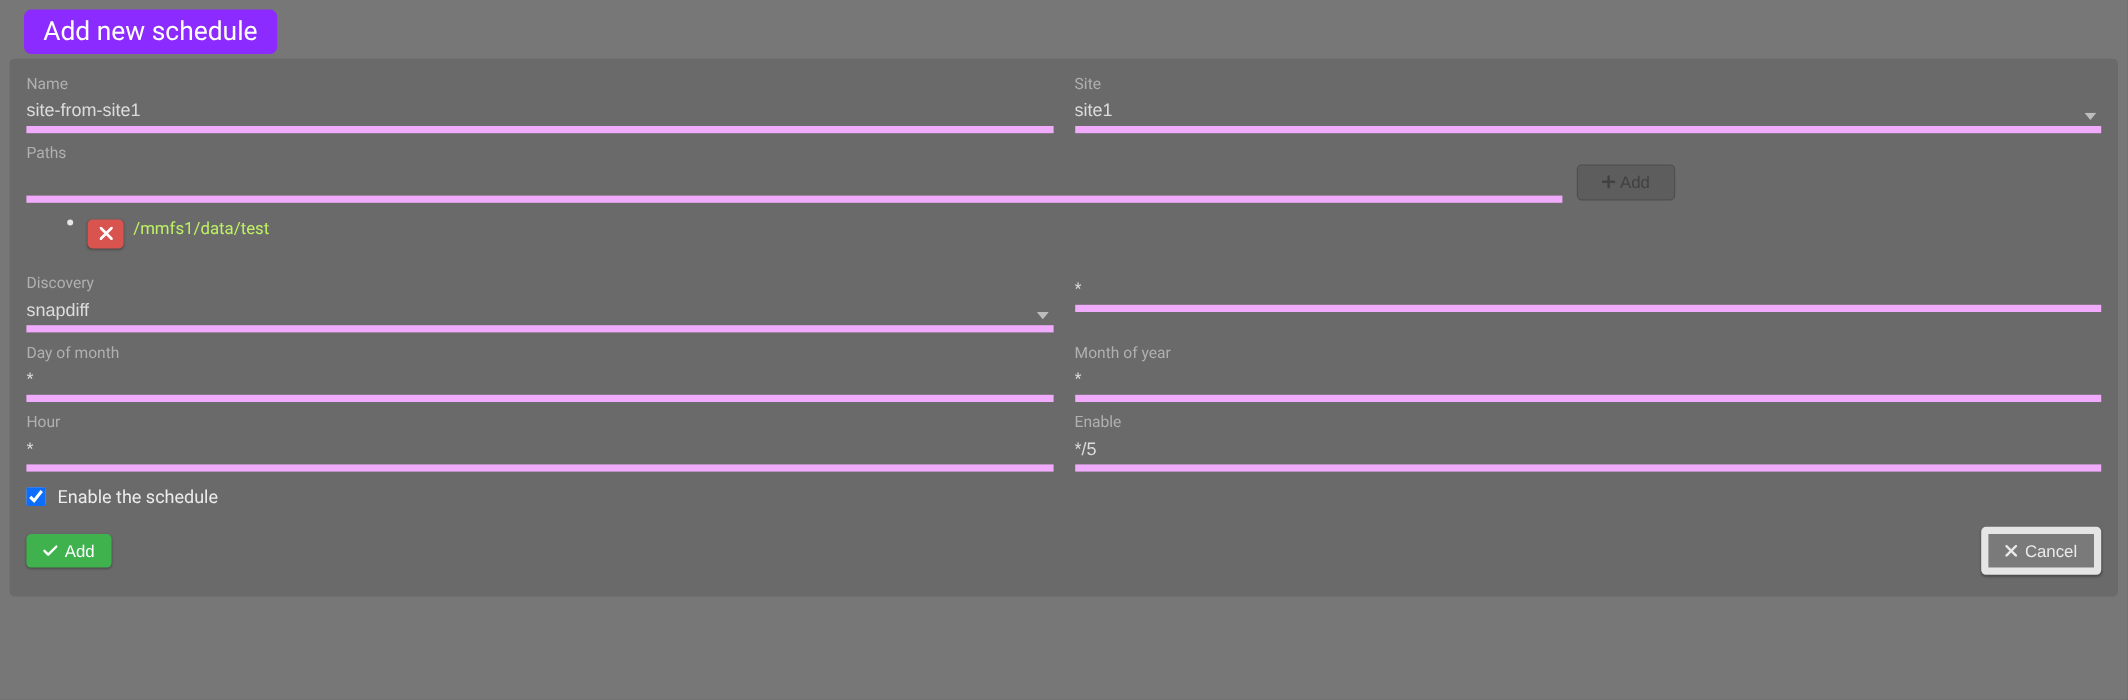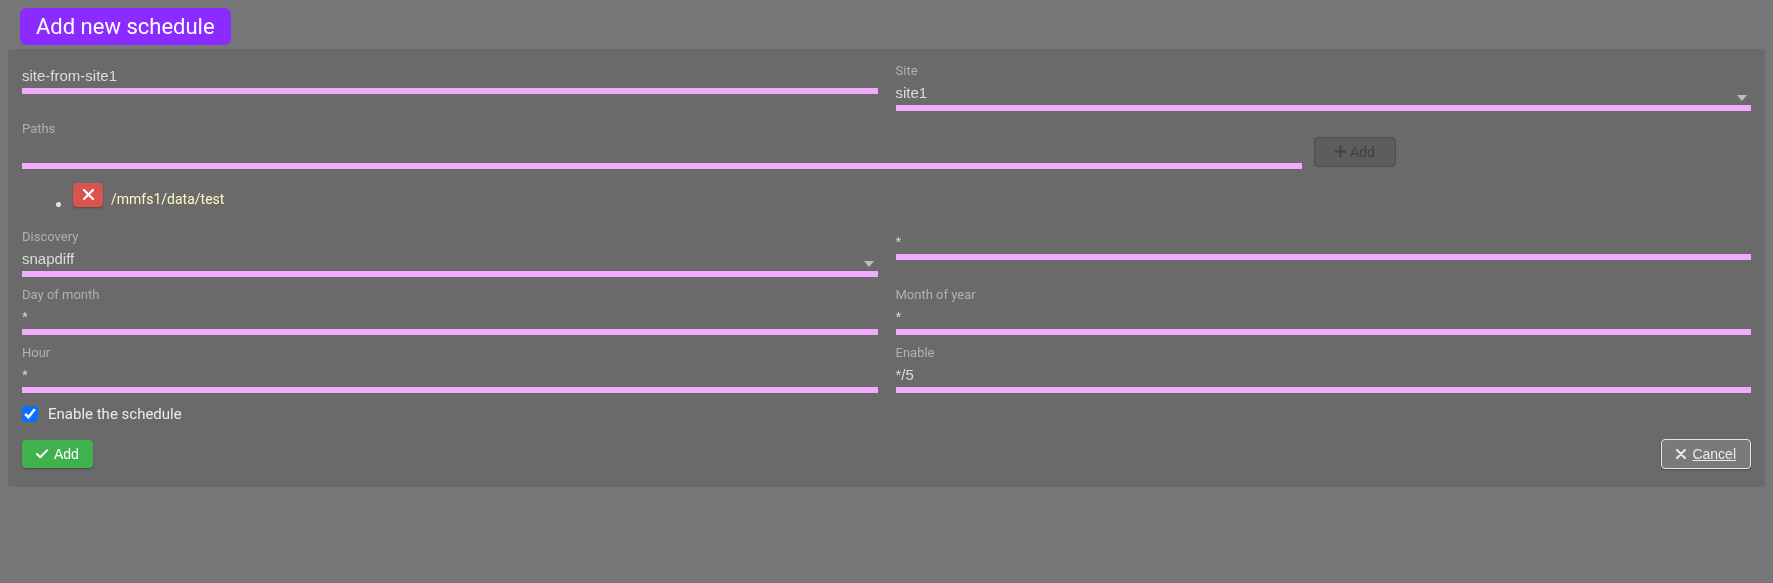--- a/index.html
+++ b/index.html
@@ -95,23 +95,23 @@
       gap: 4px;
       opacity: 0.85;
       margin-bottom: 2px;
     }
     .add-path-btn svg { fill: #3a3a3a; }
     .paths-list {
       margin: 14px 0 22px 34px;
     }
     .path-item {
       display: flex;
-      align-items: flex-end;
+      align-items: flex-start;
       gap: 8px;
-      color: #fef9c3;
+      color: #bef264;
       font-size: 14px;
     }
     .path-bullet {
       width: 5px;
       height: 5px;
       background: #e6e6e6;
       border-radius: 50%;
       display: inline-block;
       margin-right: 4px;
     }
@@ -160,35 +160,35 @@
       box-shadow: 0 1px 2px rgba(0,0,0,0.3);
     }
     .btn-success {
       background: #3fb24e;
       color: #ffffff;
     }
     .btn-success svg { fill: #fff; }
     .btn-secondary {
       background: #7a7a7a;
       color: #eaeaea;
-      border: 1px solid #e5e5e5;
-      text-decoration: underline;
+      border: 6px solid #e5e5e5;
     }
     .btn-secondary svg { fill: #eaeaea; }
   </style>
 </head>
 <body>
 
 <div class="panel">
   <div class="panel-title">Add new schedule</div>
 
   <div class="panel-body">
 
     <div class="row">
       <div class="col">
+        <label class="field-label">Name</label>
         <input class="field-input" type="text" value="site-from-site1" style="">
       </div>
       <div class="col">
         <label class="field-label">Site</label>
         <div class="select-wrap">
           <input class="field-input" type="text" readonly="" value="site1" style="">
           <span class="select-caret">
             <svg width="10" height="6" viewBox="0 0 10 6">
                 <path d="M0 0 L5 6 L10 0 Z" fill="#bdbdbd"></path>
               </svg>

